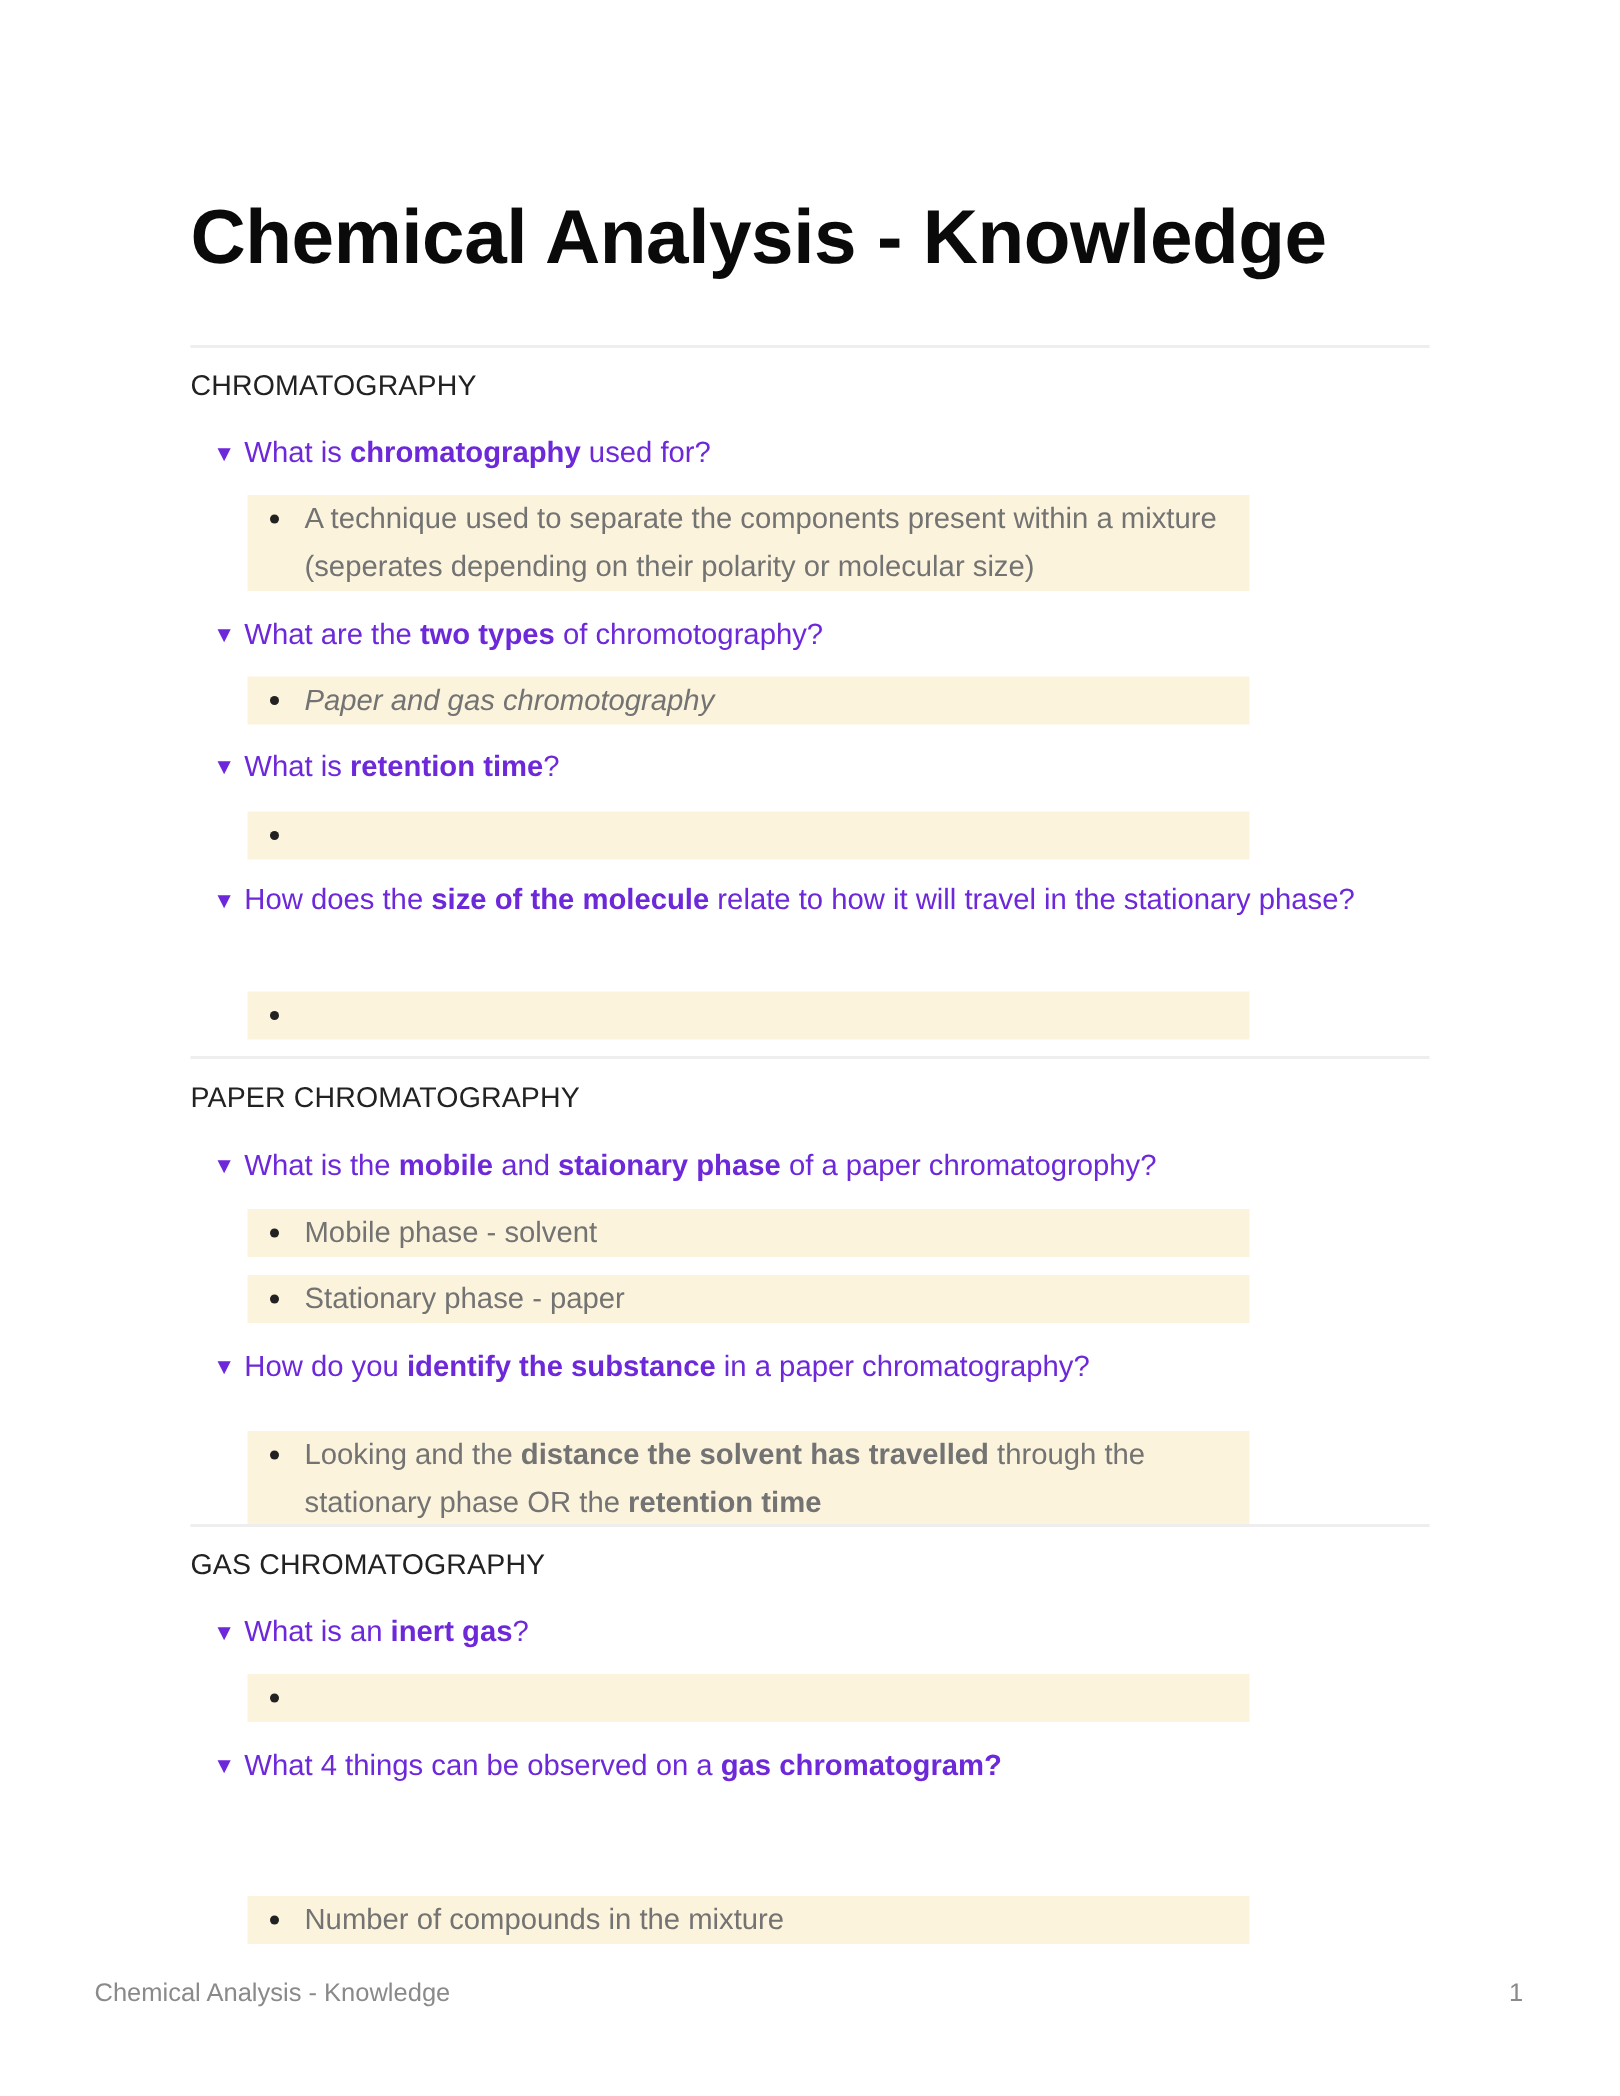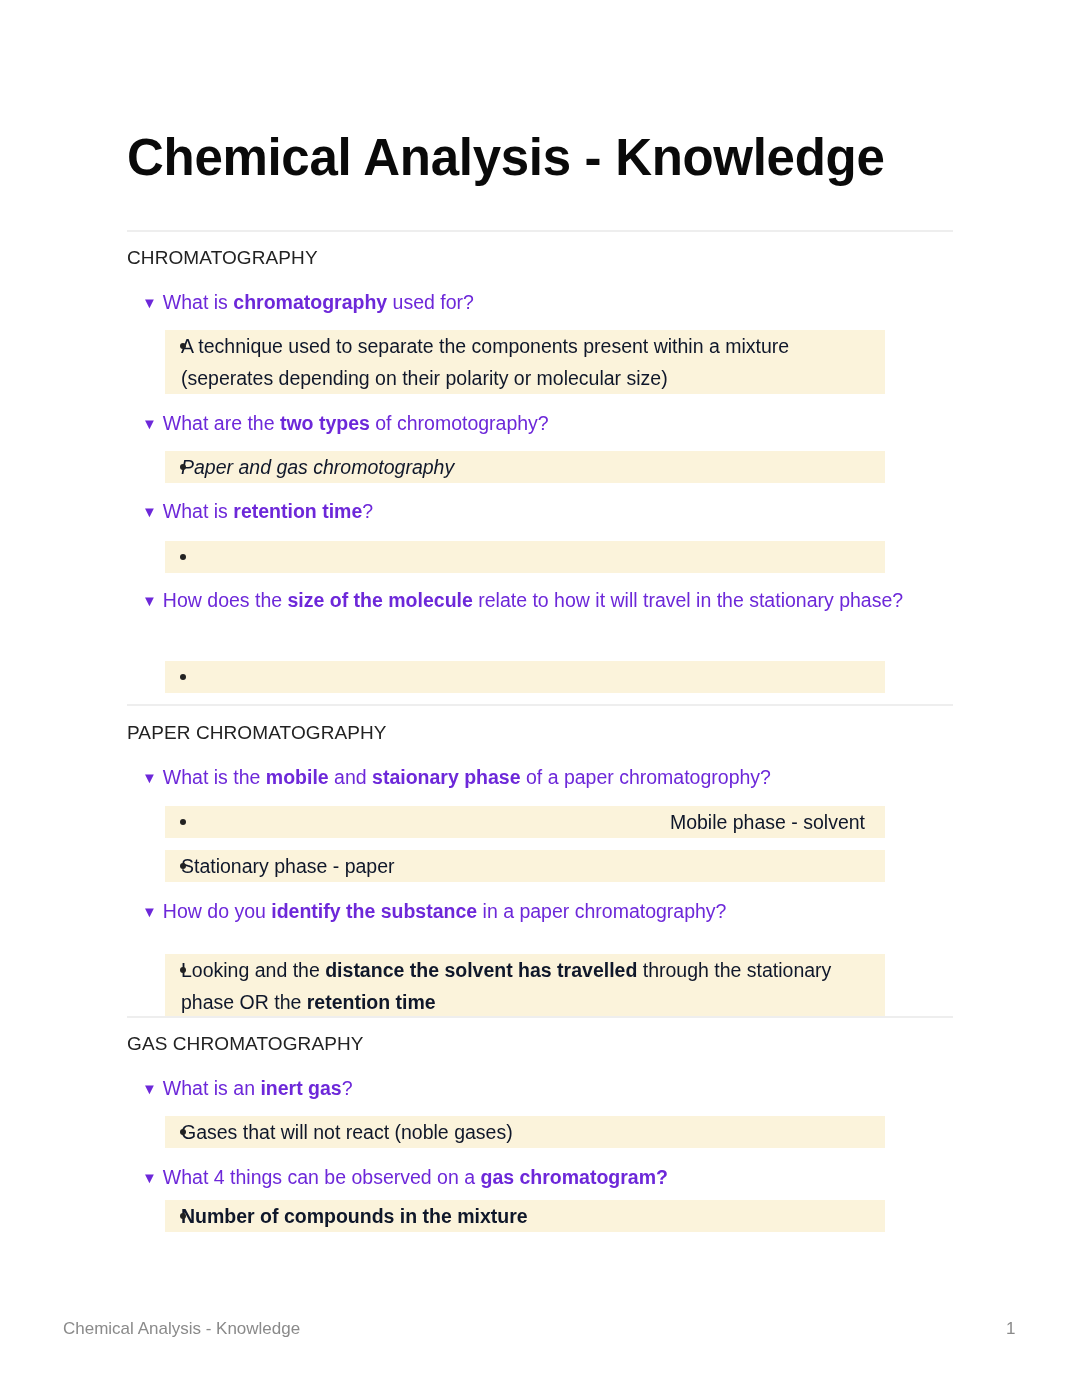--- a/index.html
+++ b/index.html
@@ -16,23 +16,23 @@
   .hr { position: absolute; left: 0; width: 826px; height: 2px; background: #eeeeee; }
   .section-title {
     position: absolute; left: 0; font-size: 19px; color: #222; letter-spacing: 0.1px;
   }
   .q {
     position: absolute; left: 15px; width: 790px; font-size: 19.5px; line-height: 32px; color: #6d28d9;
   }
   .q .tri { display: inline-block; font-size: 15px; margin-right: 6px; vertical-align: 1px; }
   .q b, .ans b { font-weight: 700; }
   .ans {
-    position: absolute; left: 38px; width: 720px; background: #fbf3db;
-    font-size: 19.5px; line-height: 32px; color: #0f172a; box-sizing: border-box;
-    padding: 0 20px 0 16px;
+    position: absolute; left: 38px; width: 668px; background: #fbf3db;
+    font-size: 19.5px; line-height: 32px; color: #737373; box-sizing: border-box;
+    padding: 0 20px 0 38px;
   }
   .ans .bullet {
     position: absolute; left: 15px; top: 13px; width: 6px; height: 6px; border-radius: 50%; background: #222;
   }
   .footer-title { position: absolute; left: 63px; top: 1319px; font-size: 17px; color: #8a8a8a; }
   .footer-page { position: absolute; left: 1006px; top: 1319px; font-size: 17px; color: #8a8a8a; }
 </style>
 </head>
 <body>
 
@@ -71,21 +71,21 @@
   <div class="ans" style="top:661px;height:32px;">
     <span class="bullet"></span>
   </div>
 
   <div class="hr" style="top:704px"></div>
   <div class="section-title" style="top:722px">PAPER CHROMATOGRAPHY</div>
 
   <div class="q" style="top:761px">
     <span class="tri">▼</span><span>What is the </span><b>mobile</b><span> and </span><b>staionary phase</b><span> of a paper chromatogrophy?</span>
   </div>
-  <div class="ans" style="top:806px;height:32px;text-align:right;">
+  <div class="ans" style="top:806px;height:32px;">
     <span class="bullet"></span>
     <span>Mobile phase - solvent</span>
   </div>
   <div class="ans" style="top:850px;height:32px;">
     <span class="bullet"></span>
     <span>Stationary phase - paper</span>
   </div>
 
   <div class="q" style="top:895px">
     <span class="tri">▼</span><span>How do you </span><b>identify the substance</b><span> in a paper chromatography?</span>
@@ -96,26 +96,25 @@
   </div>
 
   <div class="hr" style="top:1016px"></div>
   <div class="section-title" style="top:1033px">GAS CHROMATOGRAPHY</div>
 
   <div class="q" style="top:1072px">
     <span class="tri">▼</span><span>What is an </span><b>inert gas</b><span>?</span>
   </div>
   <div class="ans" style="top:1116px;height:32px;">
     <span class="bullet"></span>
-    <span>Gases that will not react (noble gases)</span>
   </div>
 
   <div class="q" style="top:1161px">
     <span class="tri">▼</span><span>What 4 things can be observed on a </span><b>gas chromatogram?</b>
   </div>
-  <div class="ans" style="top:1200px;height:32px;font-weight:bold;">
+  <div class="ans" style="top:1264px;height:32px;">
     <span class="bullet"></span>
     <span>Number of compounds in the mixture</span>
   </div>
 </div>
 
 <div class="footer-title">Chemical Analysis - Knowledge</div>
 <div class="footer-page">1</div>
 
 </body></html>

